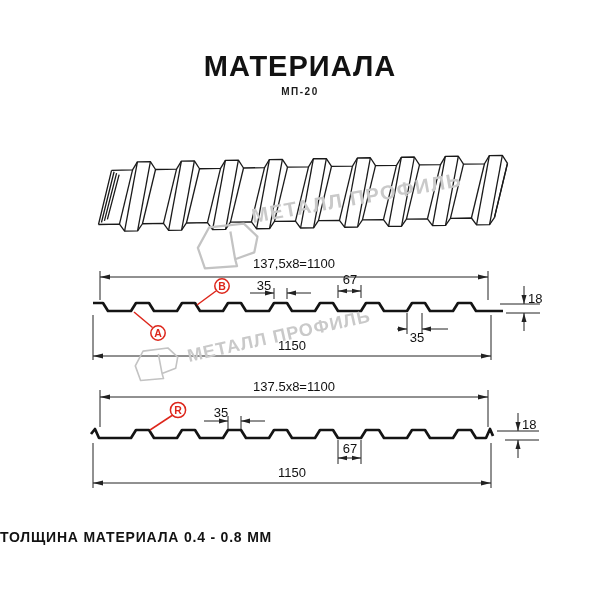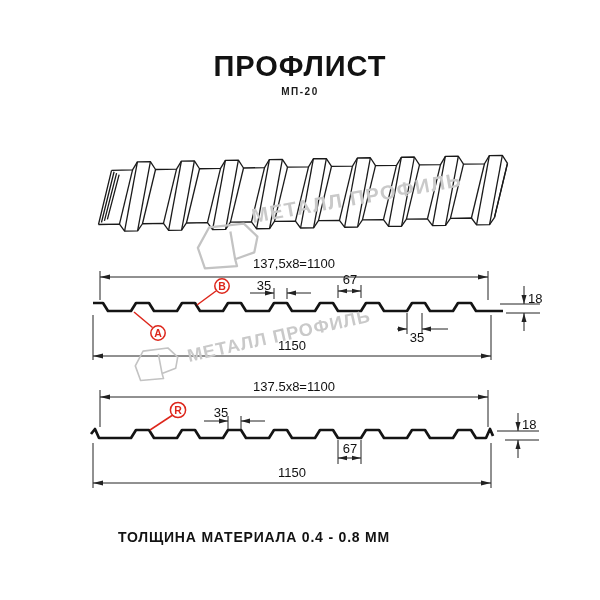--- a/index.html
+++ b/index.html
@@ -1,37 +1,37 @@
 <!DOCTYPE html>
 <html><head>
 <meta charset="utf-8">
 <style>
   html,body{margin:0;padding:0;}
   body{width:600px;height:600px;background:#ffffff;font-family:"Liberation Sans","DejaVu Sans",sans-serif;position:relative;overflow:hidden;}
   .stage{position:absolute;inset:0;width:600px;height:600px;}
   .title{position:absolute;top:50px;left:0;width:600px;text-align:center;font-size:29px;font-weight:800;letter-spacing:1px;color:#121212;}
   .subtitle{position:absolute;top:86px;left:0;width:600px;text-align:center;font-size:10px;font-weight:600;letter-spacing:1.5px;color:#1a1a1a;}
-  .footer{position:absolute;top:529px;left:0;width:476px;text-align:center;font-size:14px;font-weight:600;letter-spacing:0.8px;color:#121212;margin-left:16px;}
+  .footer{position:absolute;top:529px;left:0;width:476px;font-size:14px;font-weight:600;letter-spacing:0.8px;color:#121212;}
   svg{position:absolute;top:0;left:0;}
   .prof{fill:none;stroke:#141414;stroke-width:2.7;stroke-linejoin:round;}
   .p3d{fill:none;stroke:#1a1a1a;stroke-width:1.3;stroke-linejoin:round;}
   .dim{stroke:#222;stroke-width:1;fill:none;}
   .arr{fill:#222;stroke:none;}
   .dtxt{font-size:13px;fill:#111;font-weight:400;}
   .red{stroke:#dd261b;fill:none;stroke-width:1.5;}
   .redtxt{font-size:10.5px;font-weight:700;fill:#dd261b;}
   .wm{fill:#c9c9c9;font-weight:700;}
   .wmlogo{fill:none;stroke:#c3c3c3;stroke-width:1.6;stroke-linejoin:round;}
 </style>
 </head>
 <body>
 
 <div class="stage">
 
-  <div class="title">ПРОФЛИСТ</div>
+  <div class="title">МАТЕРИАЛА</div>
   <div class="subtitle">МП-20</div>
 
   <svg width="600" height="600" viewBox="0 0 600 600">
 
     <g transform="rotate(-1 300 195)">
       <path class="p3d" d="M112,167 L133,167 L138,159 L151,159 L156,167 L177,167 L182,159 L195,159 L200,167 L221,167 L226,159 L239,159 L244,167 L265,167 L270,159 L283,159 L288,167 L309,167 L314,159 L327,159 L332,167 L353,167 L358,159 L371,159 L376,167 L397,167 L402,159 L415,159 L420,167 L441,167 L446,159 L459,159 L464,167 L485,167 L490,159 L503,159 L508,167"></path>
       <path class="p3d" d="M98,221 L119,221 L124,228 L137,228 L142,221 L163,221 L168,228 L181,228 L186,221 L207,221 L212,228 L225,228 L230,221 L251,221 L256,228 L269,228 L274,221 L295,221 L300,228 L313,228 L318,221 L339,221 L344,228 L357,228 L362,221 L383,221 L388,228 L401,228 L406,221 L427,221 L432,228 L445,228 L450,221 L471,221 L476,228 L489,228 L494,221"></path>
       <path class="p3d" d="M98,221 L112,167 M101,219 L114.5,168.5 M104,217.5 L117,170 M107,216 L119.5,171.5"></path>
       <path class="p3d" d="M494,221 L508,167"></path>
       <g id="ribs3d">

